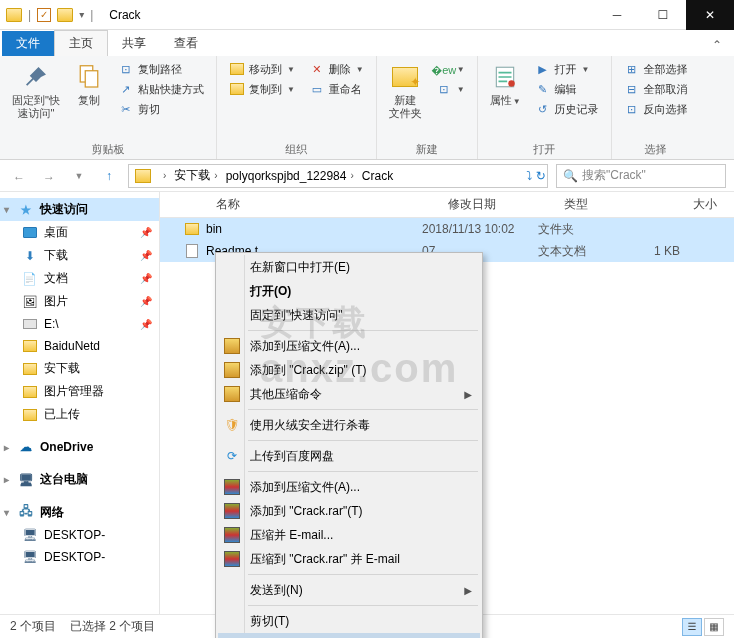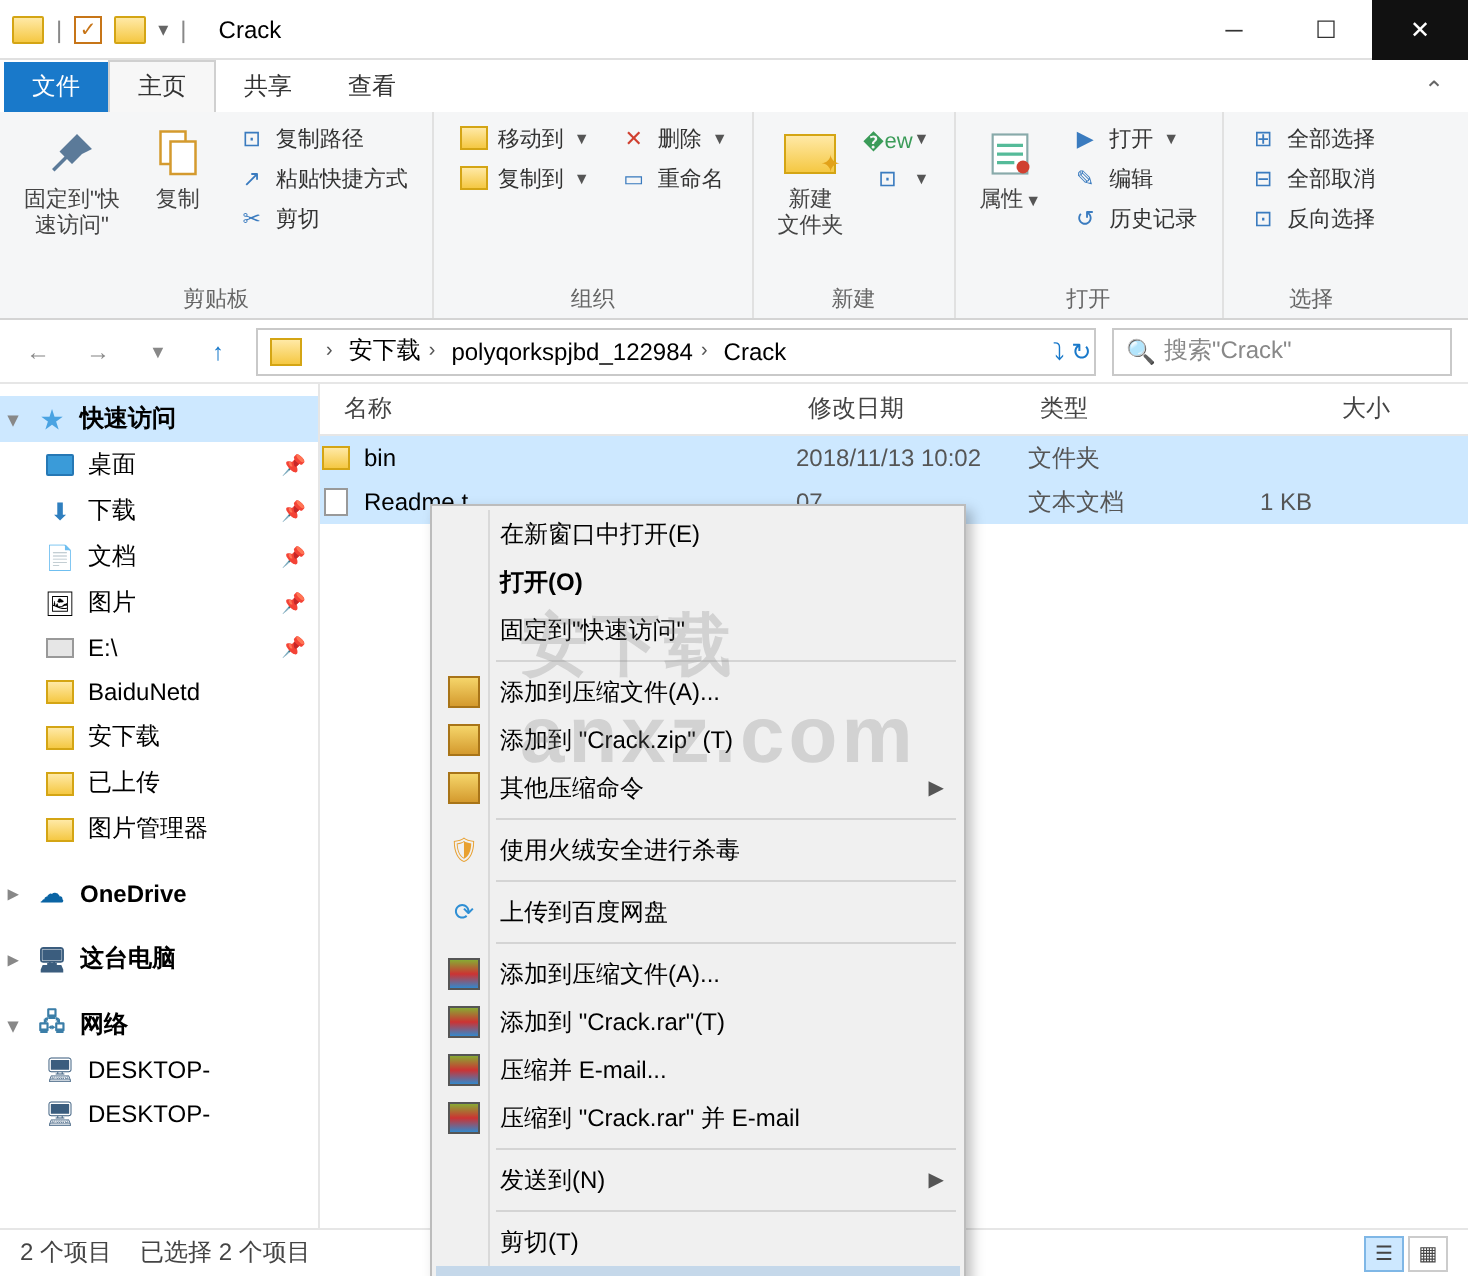--- a/index.html
+++ b/index.html
@@ -58,26 +58,26 @@
 .nico-desktop { background: #3a9bd9; width: 14px; height: 11px; border: 1px solid #2678b5; border-radius: 1px; }
 .nico-download { color: #2f7fbf; }
 .nico-drive { width: 14px; height: 10px; background: #e6e6e6; border: 1px solid #999; }
 .nico-onedrive { color: #0a64a4; }
 .nico-pc { color: #3b5d7e; }
 .nico-net { color: #3b7ea8; }
 
 .file-area { flex: 1; display: flex; flex-direction: column; }
 .col-headers { height: 26px; display: flex; align-items: center; border-bottom: 1px solid #e6e6e6; color: #444; padding-left: 8px; }
 .col-headers div { padding: 0 4px; }
-.col-name { width: 232px; }
+.col-name { width: 232px; margin-left: 44px; }
 .col-date { width: 116px; }
 .col-type { width: 116px; }
 .col-size { flex: 1; text-align: center; padding-right: 20px; }
 
-.file-row { height: 22px; display: flex; align-items: center; padding-left: 0; }
+.file-row { height: 22px; display: flex; align-items: center; padding-left: 24px; }
 .file-row.selected { background: #cde8ff; }
 .file-row .fico { width: 16px; height: 16px; margin-right: 6px; display: inline-flex; align-items: center; justify-content: center; }
 .file-row .folder { width: 14px; height: 12px; background: linear-gradient(#ffe9a6,#f5c843); border: 1px solid #d4a514; }
 .file-row .txt { width: 12px; height: 14px; background: #fff; border: 1px solid #999; }
 .fr-name { width: 216px; }
 .fr-date { width: 116px; color: #555; }
 .fr-type { width: 116px; color: #555; }
 .fr-size { flex: 1; text-align: left; padding-right: 20px; color: #555; }
 
 .context-menu { position: absolute; left: 215px; top: 252px; width: 268px; background: #f0f0f0; border: 1px solid #bcbcbc; box-shadow: 3px 3px 6px rgba(0,0,0,0.25); padding: 2px; z-index: 100; }
@@ -347,27 +347,27 @@
     <div class="nav-item">
         <span class="nico">
           <span class="nico-folder"></span>
         </span>
         <span>安下载</span>
       </div>
     <div class="nav-item">
         <span class="nico">
           <span class="nico-folder"></span>
         </span>
-        <span>已上传</span>
+        <span>图片管理器</span>
       </div>
     <div class="nav-item">
         <span class="nico">
           <span class="nico-folder"></span>
         </span>
-        <span>图片管理器</span>
+        <span>已上传</span>
       </div>
     <div class="nav-sep"></div>
     <div class="nav-item top">
         <span class="expand">▸</span>
         <span class="nico nico-onedrive">☁</span>
         <span>OneDrive</span>
       </div>
     <div class="nav-sep"></div>
     <div class="nav-item top">
         <span class="expand">▸</span>

